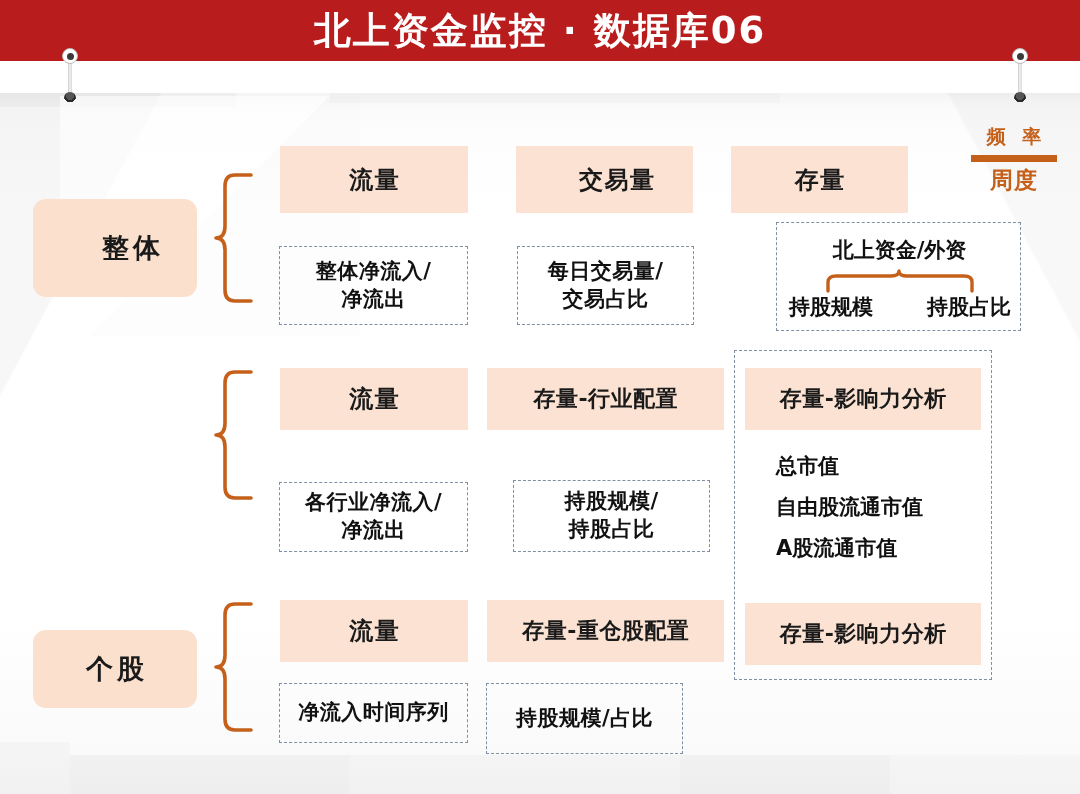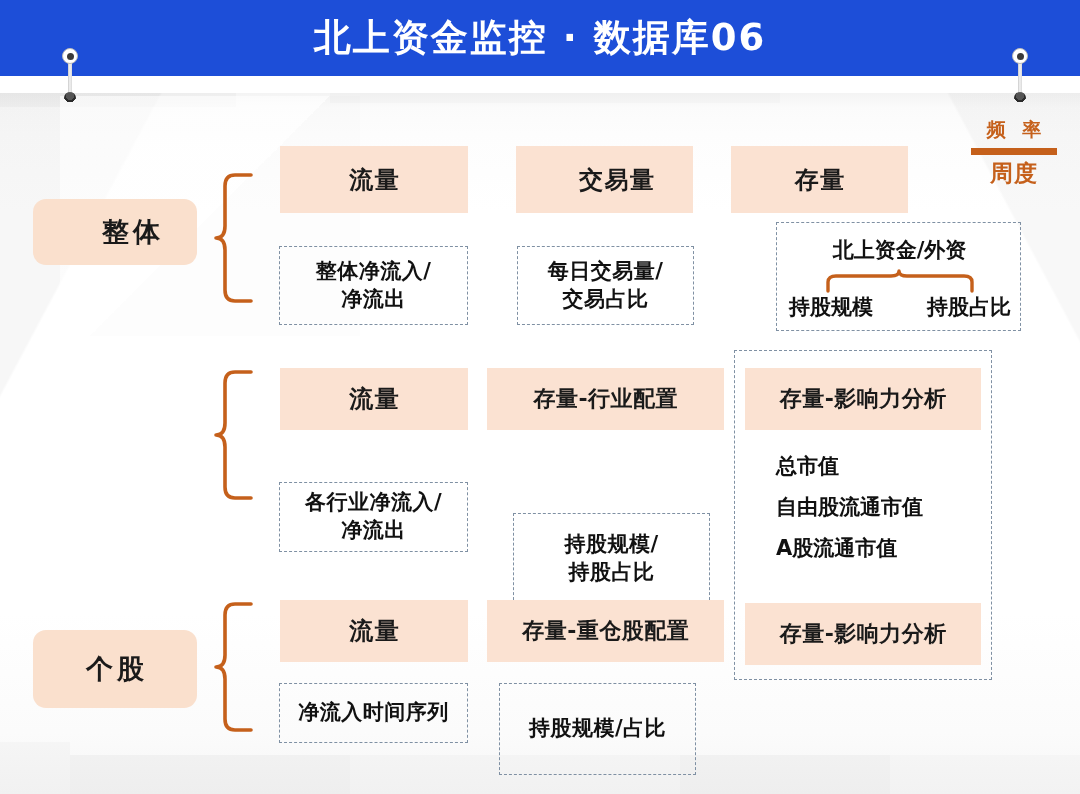--- a/index.html
+++ b/index.html
@@ -46,22 +46,22 @@
     position:absolute; pointer-events:none;
     width: 300px; height: 240px; left: 60px; top: 96px;
     background: linear-gradient(135deg, rgba(255,255,255,0.85) 0 50%, rgba(0,0,0,0.012) 50% 100%);
     opacity: .7;
   }
 
   
   .header-bar {
     position: absolute;
     left: 0; top: 0;
-    width: 1080px; height: 76px;
-    background: #1d4ed8;
+    width: 1080px; height: 61px;
+    background: #b91c1c;
     display: flex;
     align-items: center;
     justify-content: center;
   }
   .header-title {
     color: #ffffff;
     font-size: 37px;
     font-weight: bold;
     letter-spacing: 2px;
     font-family: "DejaVu Sans", "Liberation Sans", sans-serif;
@@ -99,21 +99,21 @@
     width: 12px; height: 12px;
     border-radius: 50%;
     background: radial-gradient(circle at 50% 35%, #555 0 40%, #2b2b2b 41% 62%, rgba(255,255,255,0) 63%);
   }
   .pin-left  { left: 62px;  top: 48px; }
   .pin-right { left: 1012px; top: 48px; }
 
   
   .freq {
     position: absolute;
-    left: 966px; top: 117px;
+    left: 966px; top: 124px;
     width: 96px;
     text-align: center;
     color: #C5601B;
   }
   .freq .freq-top {
     font-size: 19px;
     font-weight: bold;
     letter-spacing: 5px;
     text-indent: 5px;
     font-family: "DejaVu Sans", "Liberation Sans", sans-serif;
@@ -245,21 +245,21 @@
       <div class="head"></div>
       <div class="tip"></div>
   </div>
 
   <div class="freq">
     <div class="freq-top">频 率</div>
     <div class="freq-rule"></div>
     <div class="freq-bot">周度</div>
   </div>
 
-  <div class="abs cat-pill" style="left:33px; top:199px; width:164px; height:66px;padding-left:32px;">
+  <div class="abs cat-pill" style="left:33px; top:199px; width:164px; height:98px;padding-left:32px;">
     <span>整体</span>
   </div>
   <div class="abs brace" style="left:213px; top:172px;">
     <svg width="40" height="132" viewBox="0 0 40 132">
       <path d="M38 3 H22 Q12 3 12 14 V54 Q12 66 3 66 Q12 66 12 78 V118 Q12 129 22 129 H38" fill="none" stroke="#C5601B" stroke-width="3.6" stroke-linecap="round" stroke-linejoin="round"></path>
     </svg>
   </div>
 
   <div class="abs chip" style="left:280px; top:146px; width:188px; height:67px;">
     <span>流量</span>
@@ -304,21 +304,21 @@
     <span>流量</span>
   </div>
   <div class="abs dbox" style="left:279px; top:482px; width:189px; height:70px; white-space:pre-line;">
     <span>各行业净流入/
 净流出</span>
   </div>
 
   <div class="abs chip sm" style="left:487px; top:368px; width:237px; height:62px;">
     <span>存量-行业配置</span>
   </div>
-  <div class="abs dbox" style="left:513px; top:480px; width:197px; height:92px; white-space:pre-line;margin-top:33px;">
+  <div class="abs dbox" style="left:513px; top:480px; width:197px; height:72px; white-space:pre-line;">
     <span>持股规模/
 持股占比</span>
   </div>
 
   <div class="abs dbox-open" style="left:734px; top:350px; width:258px; height:330px;"></div>
 
   <div class="abs chip sm" style="left:745px; top:368px; width:236px; height:62px;">
     <span>存量-影响力分析</span>
   </div>
   <div class="inf-list" style="left:776px; top:452px;">
@@ -339,21 +339,21 @@
   <div class="abs chip" style="left:280px; top:600px; width:188px; height:62px;">
     <span>流量</span>
   </div>
   <div class="abs dbox" style="left:279px; top:683px; width:189px; height:60px;">
     <span>净流入时间序列</span>
   </div>
 
   <div class="abs chip sm" style="left:487px; top:600px; width:237px; height:62px;">
     <span>存量-重仓股配置</span>
   </div>
-  <div class="abs dbox" style="left:499px; top:683px; width:197px; height:92px;">
+  <div class="abs dbox" style="left:486px; top:683px; width:197px; height:71px;">
     <span>持股规模/占比</span>
   </div>
 
   <div class="abs chip sm" style="left:745px; top:603px; width:236px; height:62px;">
     <span>存量-影响力分析</span>
   </div>
 
 </div>
 
 </body></html>

